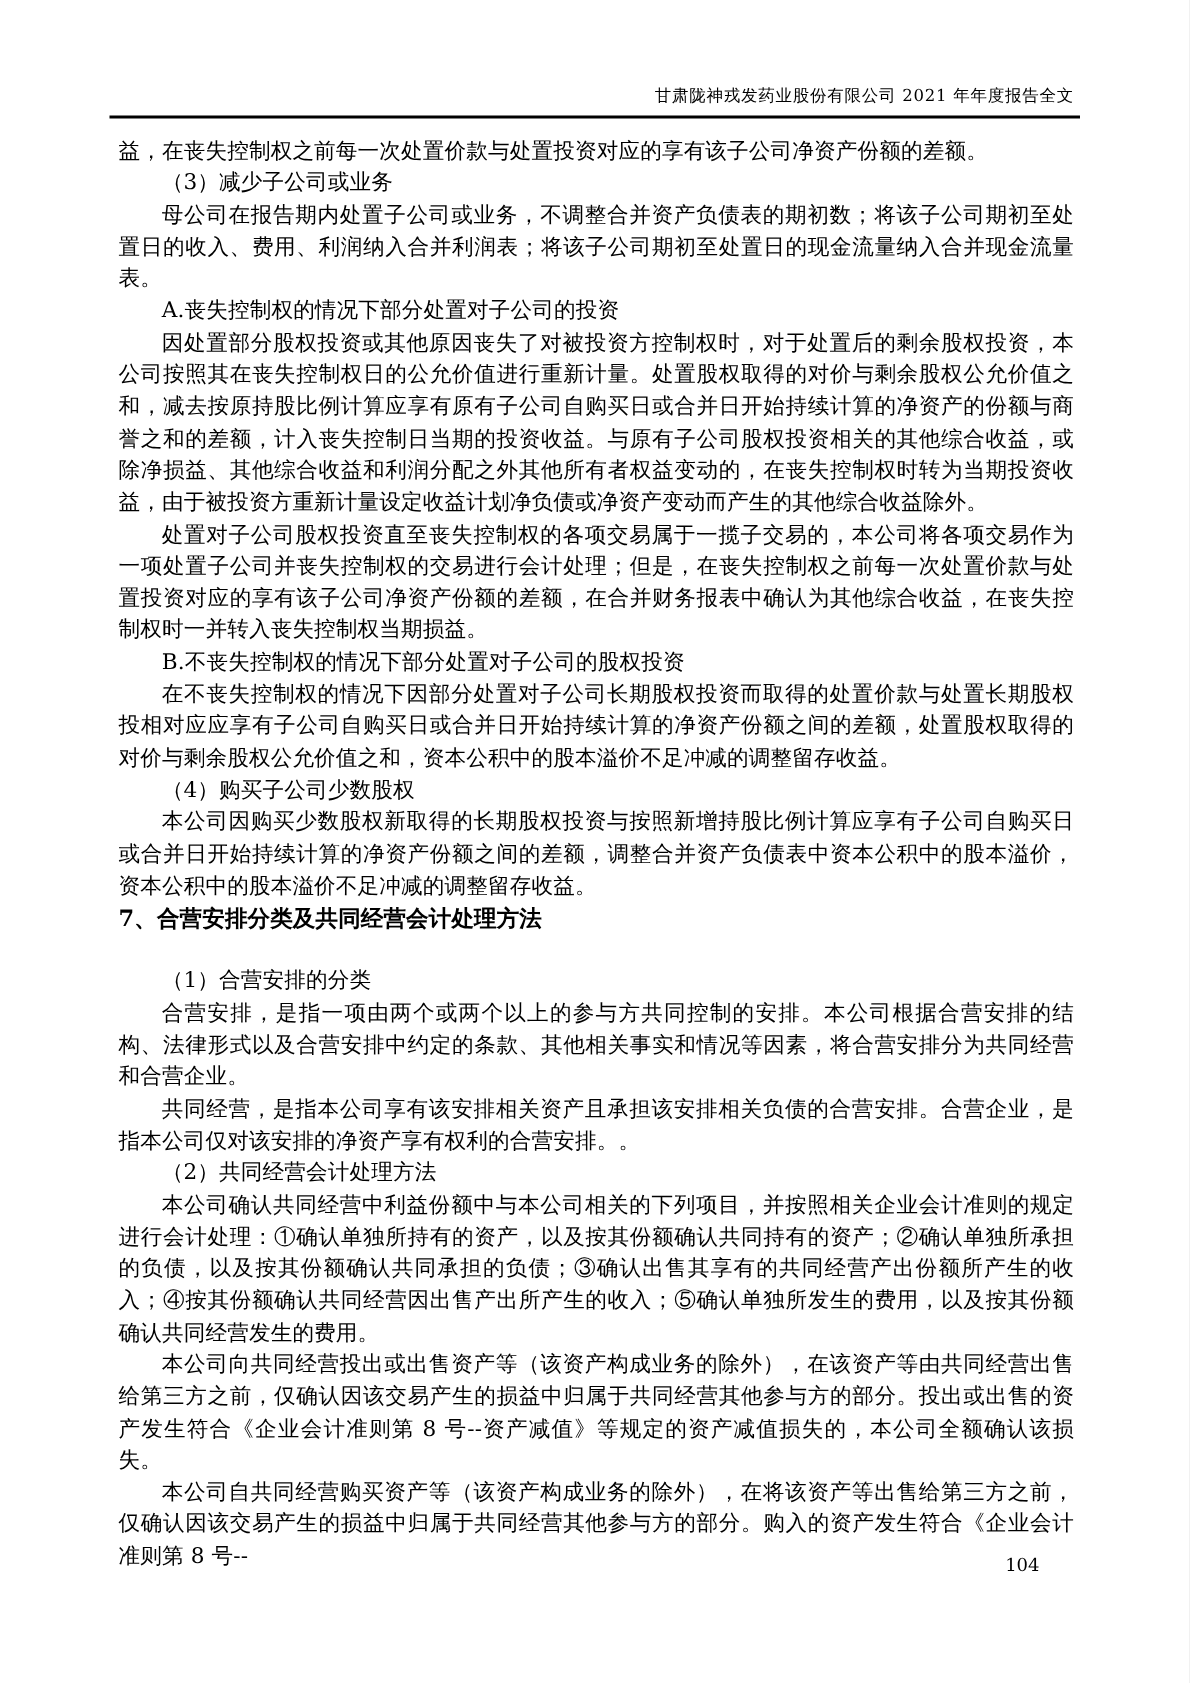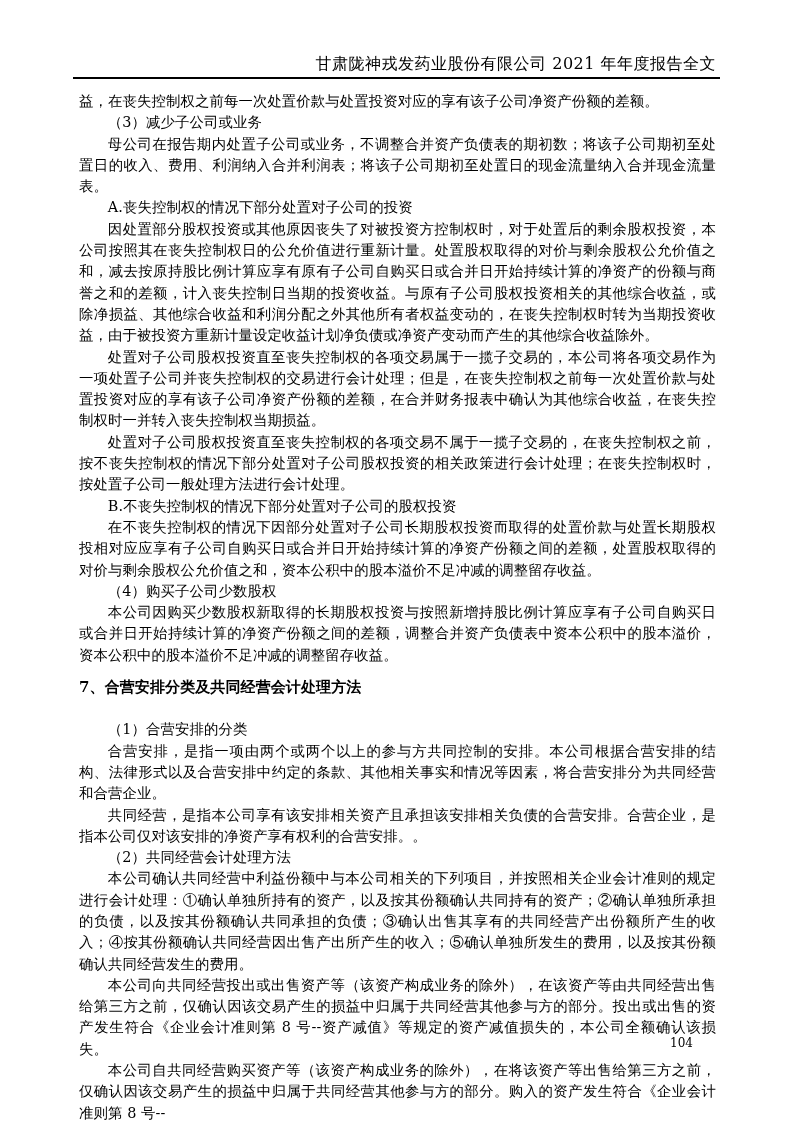--- a/index.html
+++ b/index.html
@@ -13,21 +13,21 @@
     font-family: "DejaVu Serif", "Liberation Serif", serif;
     color: #000000;
     overflow: hidden;
   }
   .page-header-text {
     position: absolute;
     top: 56px;
     left: 78px;
     right: 77px;
     text-align: right;
-    font-size: 16px;
+    font-size: 11px;
     line-height: 16px;
     letter-spacing: 0.5px;
     white-space: nowrap;
   }
   .page-header-rule {
     position: absolute;
     top: 77px;
     left: 73px;
     right: 73px;
     height: 0;
@@ -43,21 +43,20 @@
     text-align: justify;
     letter-spacing: 0.1px;
   }
   .para { text-indent: 2em; }
   .para.continuation { text-indent: 0; }
   .para.heading {
     text-indent: 0;
     font-weight: bold;
     font-size: 15px;
     text-align: left;
-    margin-top: 11px;
     margin-bottom: 21px;
   }
   .page-footer {
     position: absolute;
     top: 1036px;
     right: 100px;
     font-size: 12px;
   }
 </style>
 </head>
@@ -70,21 +69,20 @@
   <div class="page-header-rule"></div>
 
   <div class="doc-body">
 
   <p class="para continuation">益，在丧失控制权之前每一次处置价款与处置投资对应的享有该子公司净资产份额的差额。</p>
       <p class="para body">（3）减少子公司或业务</p>
       <p class="para body">母公司在报告期内处置子公司或业务，不调整合并资产负债表的期初数；将该子公司期初至处置日的收入、费用、利润纳入合并利润表；将该子公司期初至处置日的现金流量纳入合并现金流量表。</p>
       <p class="para body">A.丧失控制权的情况下部分处置对子公司的投资</p>
       <p class="para body">因处置部分股权投资或其他原因丧失了对被投资方控制权时，对于处置后的剩余股权投资，本公司按照其在丧失控制权日的公允价值进行重新计量。处置股权取得的对价与剩余股权公允价值之和，减去按原持股比例计算应享有原有子公司自购买日或合并日开始持续计算的净资产的份额与商誉之和的差额，计入丧失控制日当期的投资收益。与原有子公司股权投资相关的其他综合收益，或除净损益、其他综合收益和利润分配之外其他所有者权益变动的，在丧失控制权时转为当期投资收益，由于被投资方重新计量设定收益计划净负债或净资产变动而产生的其他综合收益除外。</p>
       <p class="para body">处置对子公司股权投资直至丧失控制权的各项交易属于一揽子交易的，本公司将各项交易作为一项处置子公司并丧失控制权的交易进行会计处理；但是，在丧失控制权之前每一次处置价款与处置投资对应的享有该子公司净资产份额的差额，在合并财务报表中确认为其他综合收益，在丧失控制权时一并转入丧失控制权当期损益。</p>
-      <p class="para body">处置对子公司股权投资直至丧失控制权的各项交易不属于一揽子交易的，在丧失控制权之前，按不丧失控制权的情况下部分处置对子公司股权投资的相关政策进行会计处理；在丧失控制权时，按处置子公司一般处理方法进行会计处理。</p>
       <p class="para body">B.不丧失控制权的情况下部分处置对子公司的股权投资</p>
       <p class="para body">在不丧失控制权的情况下因部分处置对子公司长期股权投资而取得的处置价款与处置长期股权投相对应应享有子公司自购买日或合并日开始持续计算的净资产份额之间的差额，处置股权取得的对价与剩余股权公允价值之和，资本公积中的股本溢价不足冲减的调整留存收益。</p>
       <p class="para body">（4）购买子公司少数股权</p>
       <p class="para body">本公司因购买少数股权新取得的长期股权投资与按照新增持股比例计算应享有子公司自购买日或合并日开始持续计算的净资产份额之间的差额，调整合并资产负债表中资本公积中的股本溢价，资本公积中的股本溢价不足冲减的调整留存收益。</p>
       <p class="para heading">7、合营安排分类及共同经营会计处理方法</p>
       <p class="para body">（1）合营安排的分类</p>
       <p class="para body">合营安排，是指一项由两个或两个以上的参与方共同控制的安排。本公司根据合营安排的结构、法律形式以及合营安排中约定的条款、其他相关事实和情况等因素，将合营安排分为共同经营和合营企业。</p>
       <p class="para body">共同经营，是指本公司享有该安排相关资产且承担该安排相关负债的合营安排。合营企业，是指本公司仅对该安排的净资产享有权利的合营安排。。</p>
       <p class="para body">（2）共同经营会计处理方法</p>
       <p class="para body">本公司确认共同经营中利益份额中与本公司相关的下列项目，并按照相关企业会计准则的规定进行会计处理：①确认单独所持有的资产，以及按其份额确认共同持有的资产；②确认单独所承担的负债，以及按其份额确认共同承担的负债；③确认出售其享有的共同经营产出份额所产生的收入；④按其份额确认共同经营因出售产出所产生的收入；⑤确认单独所发生的费用，以及按其份额确认共同经营发生的费用。</p>

